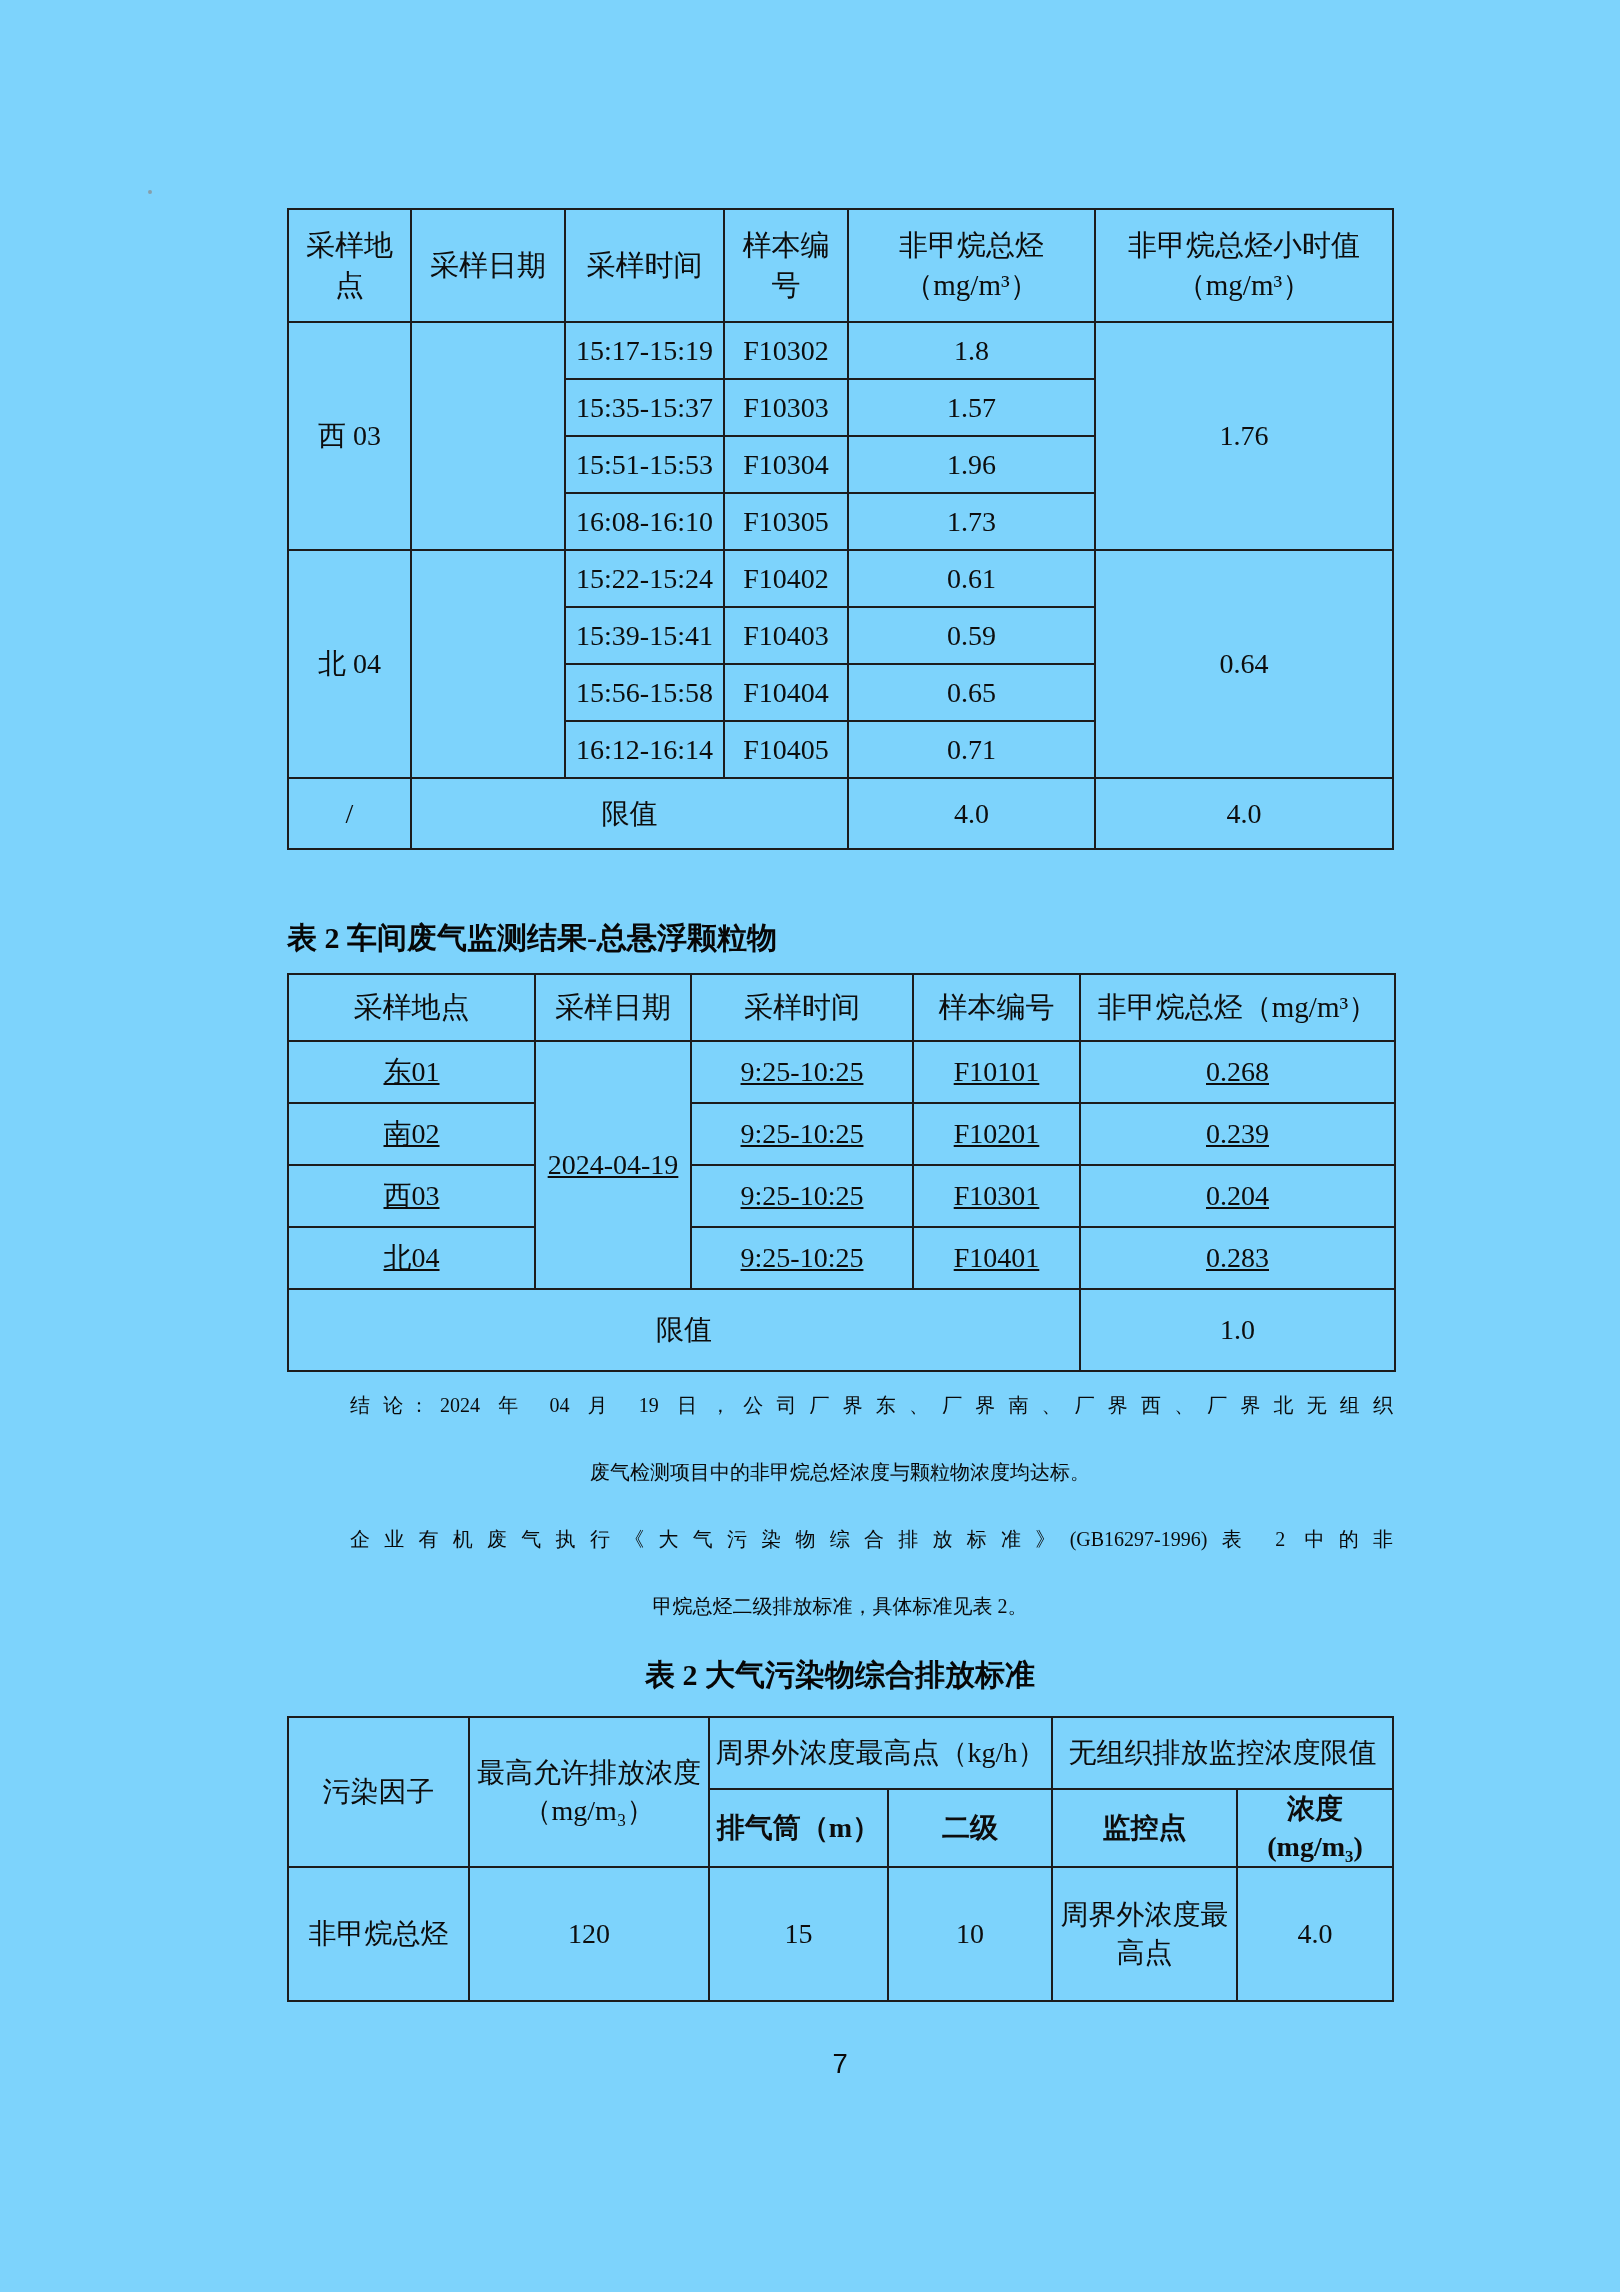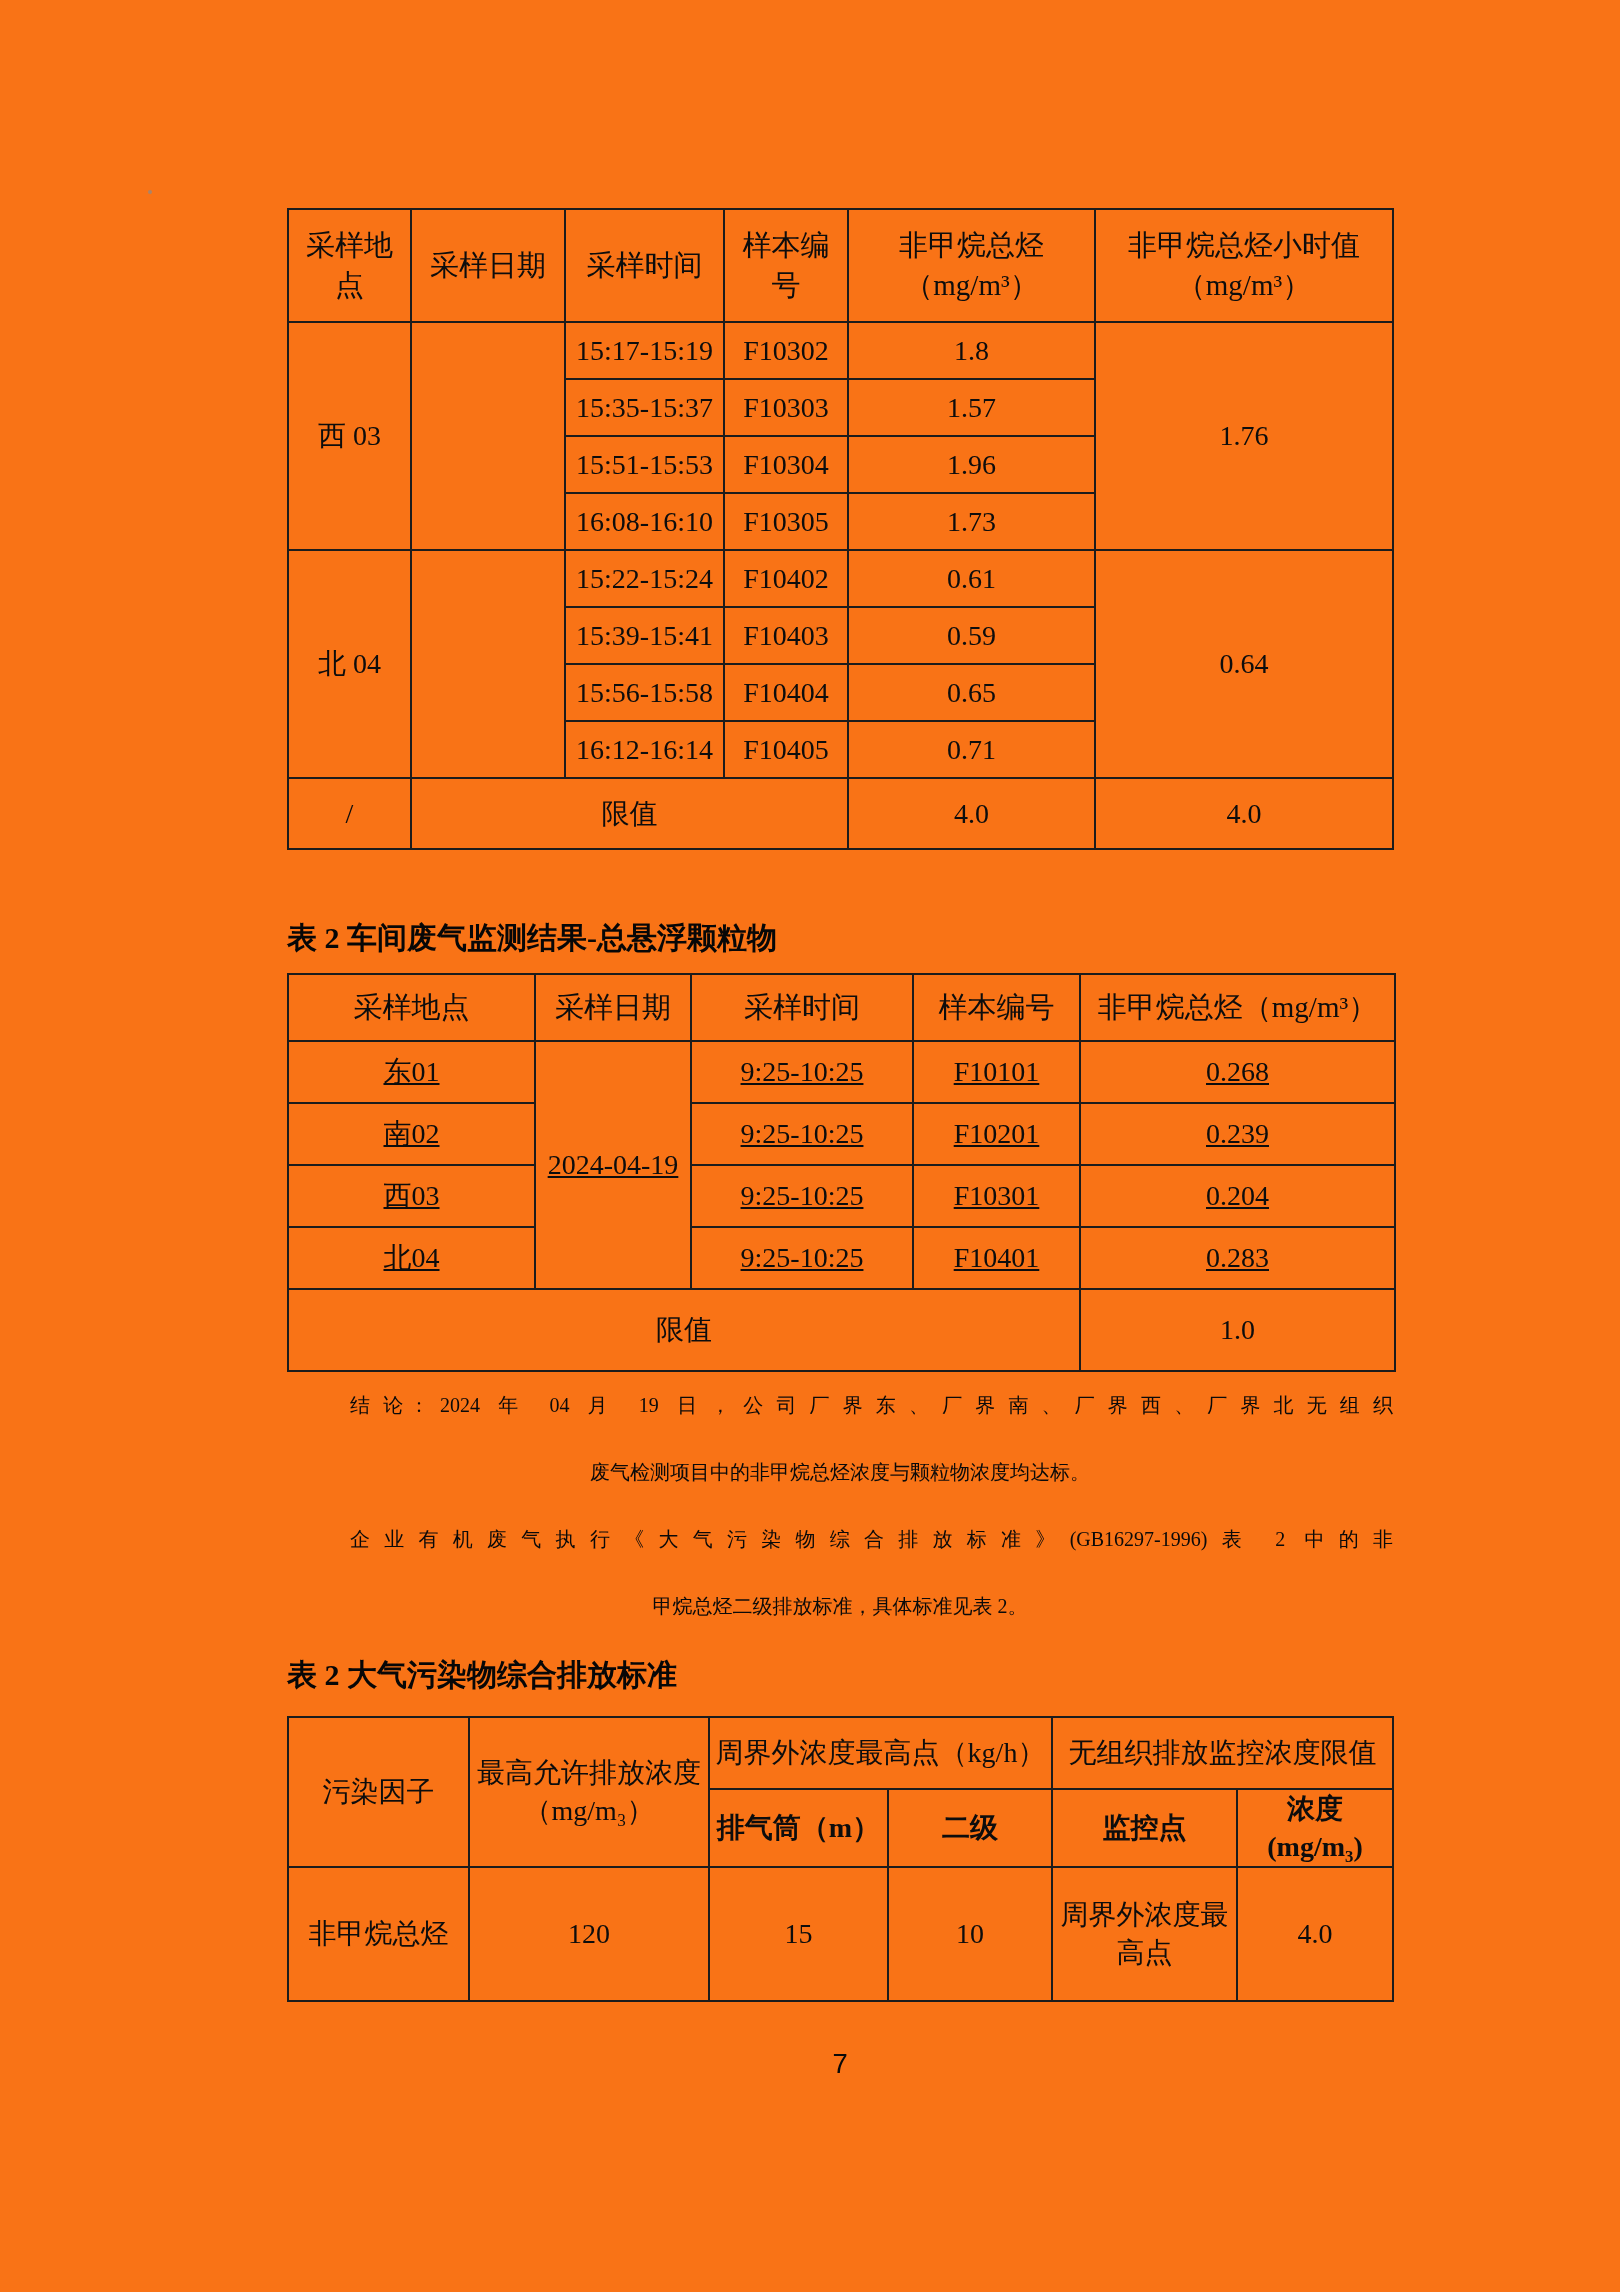--- a/index.html
+++ b/index.html
@@ -1,19 +1,19 @@
 <!DOCTYPE html>
 <html><head>
 <meta charset="utf-8">
 <style>
   html,body{margin:0;padding:0;background:#e8e8e8;}
   .page{
     position:relative;
     width:1620px;height:2293px;
-    background:#f97316;
+    background:#7dd3fc;
     font-family:"Liberation Serif","DejaVu Serif",serif;
     color:#0d0d0d;
     overflow:hidden;
   }
   .content{position:absolute;left:287px;top:0;width:1106px;}
   .scan-dot{position:absolute;left:148px;top:190px;width:3.9px;height:3.9px;background:#8a8a8a;border-radius:50%;opacity:.7;}
 
   table.t{border-collapse:collapse;table-layout:fixed;width:1106px;}
   table.t td{
     border:2px solid #1c1c1c;
@@ -35,21 +35,21 @@
   .t2 tr.h{height:67px;}
   .t2 tr.r{height:62px;text-decoration:underline;}
   .t2 tr.l{height:82px;}
   .t2 tr.h td{font-size:29px;}
 
   .para{font-size:20px;color:#0a0a0a;}
   .para-line{line-height:67px;height:67px;text-align:center;}
   .jfull{text-align:justify;text-align-last:justify;}
   .indent{text-indent:63px;}
 
-  .t3-title{margin-top:13.7px;height:43px;line-height:43px;font-size:30px;font-weight:bold;color:#070707;}
+  .t3-title{margin-top:13.7px;height:43px;line-height:43px;text-align:center;font-size:30px;font-weight:bold;color:#070707;}
   .t3{margin-top:19.6px;}
   .t3 tr.h1{height:72px;}
   .t3 tr.h2{height:70px;font-weight:bold;}
   .t3 tr.r{height:134px;}
   .t3 td{font-size:27.4px;}
 
   .page-number{
     position:absolute;left:287px;top:2044px;width:1106px;height:39px;
     line-height:39px;text-align:center;font-size:27.4px;color:#0a0a0a;
     font-family:"Liberation Sans","DejaVu Sans",sans-serif;

